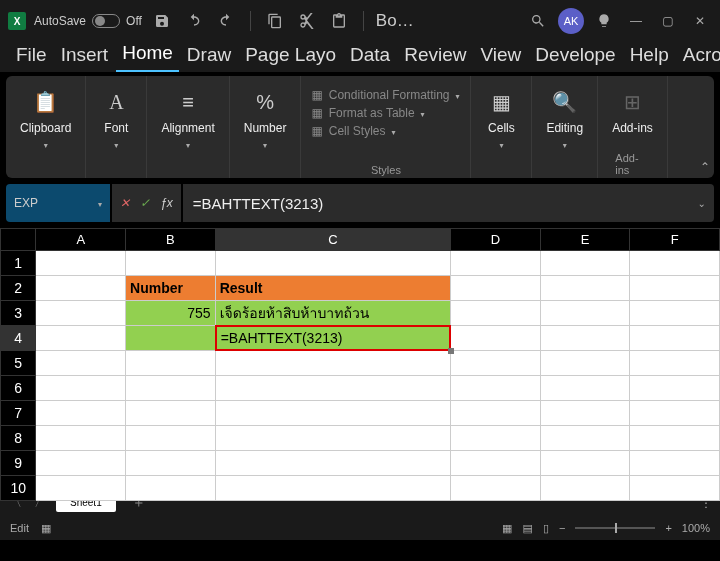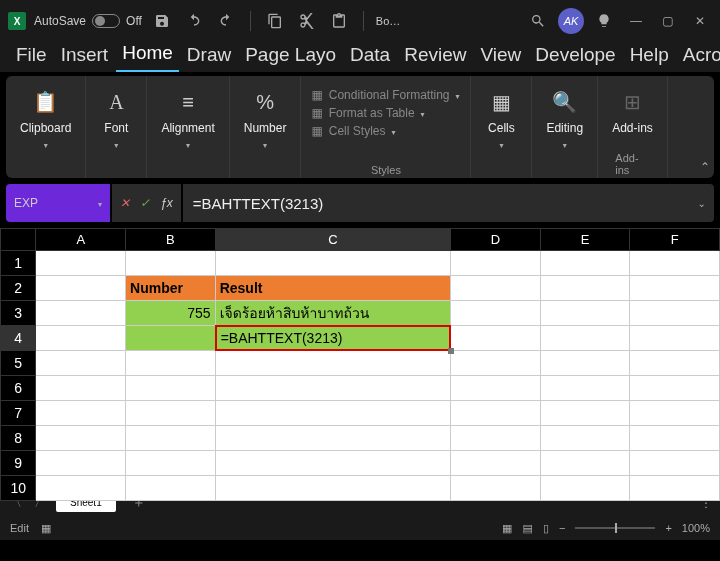--- a/index.html
+++ b/index.html
@@ -7,21 +7,21 @@
 
 
 .titlebar { height: 42px; background: #1a1a1a; display: flex; align-items: center; padding: 0 8px; gap: 8px; }
 .app-icon { width: 18px; height: 18px; background: #107c41; color: #fff; display: flex; align-items: center; justify-content: center; font-size: 10px; border-radius: 2px; font-weight: bold; }
 .autosave { display: flex; align-items: center; gap: 6px; font-size: 12px; }
 .toggle { width: 28px; height: 14px; border: 1px solid #888; border-radius: 7px; position: relative; }
 .toggle::after { content: ""; position: absolute; left: 2px; top: 1px; width: 10px; height: 10px; background: #888; border-radius: 50%; }
 .tb-icon { width: 24px; height: 24px; display: flex; align-items: center; justify-content: center; cursor: pointer; color: #aaa; }
 .tb-sep { width: 1px; height: 20px; background: #444; margin: 0 4px; }
 .tb-spacer { flex: 1; }
-.avatar { width: 26px; height: 26px; border-radius: 50%; background: #5b5fc7; color: #fff; display: flex; align-items: center; justify-content: center; font-size: 11px; font-style: italic; }
+.avatar { width: 26px; height: 26px; border-radius: 50%; background: #5b5fc7; color: #fff; display: flex; align-items: center; justify-content: center; font-size: 11px; }
 
 
 .menubar { height: 30px; background: #1a1a1a; display: flex; align-items: flex-end; padding: 0 10px; gap: 2px; }
 .menu-tab { padding: 6px 6px; font-size: 19px; color: #ddd; cursor: pointer; white-space: nowrap; }
 .menu-tab.active { border-bottom: 2px solid #4cc2ff; color: #fff; }
 .menu-right { margin-left: auto; display: flex; gap: 4px; align-items: center; }
 
 
 .ribbon { height: 102px; background: #2b2b2b; border-radius: 6px; margin: 4px 6px 0; display: flex; position: relative; }
 .rgroup { padding: 8px 10px 4px; display: flex; flex-direction: column; align-items: center; border-right: 1px solid #3a3a3a; }
@@ -30,21 +30,21 @@
 .big-btn .ic { width: 32px; height: 32px; display: flex; align-items: center; justify-content: center; font-size: 20px; }
 .big-btn .lbl { font-size: 12px; color: #eee; text-align: center; line-height: 13px; }
 .chev { font-size: 8px; color: #aaa; margin-top: 2px; }
 .styles-list { display: flex; flex-direction: column; gap: 4px; padding-top: 4px; }
 .style-row { font-size: 12px; color: #888; display: flex; align-items: center; gap: 6px; cursor: pointer; }
 .group-label { position: absolute; bottom: 2px; font-size: 11px; color: #999; }
 .collapse { position: absolute; right: 4px; bottom: 4px; color: #aaa; cursor: pointer; }
 
 
 .fbar { height: 38px; display: flex; align-items: stretch; margin: 6px 6px 0; gap: 2px; }
-.namebox { width: 104px; background: #6d28d9; display: flex; align-items: center; padding: 0 8px; border-radius: 4px 0 0 4px; justify-content: space-between; }
+.namebox { width: 104px; background: #0c4a6e; display: flex; align-items: center; padding: 0 8px; border-radius: 4px 0 0 4px; justify-content: space-between; }
 .fx-icons { background: #2b2b2b; display: flex; align-items: center; padding: 0 8px; gap: 10px; }
 .fx-icons span { cursor: pointer; font-style: italic; }
 .red { color: #e06666; }
 .green { color: #6aa84f; }
 .formula-input { flex: 1; background: #2b2b2b; display: flex; align-items: center; padding: 0 10px; border-radius: 0 4px 4px 0; font-size: 15px; color: #eee; position: relative; }
 .formula-expand { position: absolute; right: 8px; color: #aaa; cursor: pointer; font-size: 10px; }
 
 
 .grid-wrap { margin-top: 6px; background: #fff; height: 260px; position: relative; }
 .grid { border-collapse: collapse; width: 100%; }
@@ -113,21 +113,21 @@
       <svg viewBox="0 0 24 24">
         <path d="M10 6a4 4 0 1 0-4 4c.7 0 1.4-.2 2-.6L10 12l-2 2.6A4 4 0 1 0 10 18l2-2.6L19 24h3L12 11l10-13h-3l-7 9-2-2.6zM6 8a2 2 0 1 1 0-4 2 2 0 0 1 0 4zm0 12a2 2 0 1 1 0-4 2 2 0 0 1 0 4z"></path>
       </svg>
     </div>
   <div class="tb-icon">
       <svg viewBox="0 0 24 24">
         <path d="M19 2h-4.2A3 3 0 0 0 12 0a3 3 0 0 0-2.8 2H5a2 2 0 0 0-2 2v16a2 2 0 0 0 2 2h14a2 2 0 0 0 2-2V4a2 2 0 0 0-2-2zm-7 0a1 1 0 1 1 0 2 1 1 0 0 1 0-2zm7 18H5V4h2v3h10V4h2v16z"></path>
       </svg>
     </div>
   <div class="tb-sep"></div>
-  <span style="font-size:11px">Bo…</span>
+  <span style="font-size:17px">Bo…</span>
   <div class="tb-spacer"></div>
   <div class="tb-icon">
       <svg viewBox="0 0 24 24">
         <path d="M15.5 14h-.8l-.3-.3a6.5 6.5 0 1 0-.7.7l.3.3v.8l5 5 1.5-1.5-5-5zm-6 0a4.5 4.5 0 1 1 0-9 4.5 4.5 0 0 1 0 9z"></path>
       </svg>
     </div>
   <div class="avatar">AK</div>
   <div class="tb-icon">
       <svg viewBox="0 0 24 24">
         <path d="M9 21h6v-1H9v1zm3-19a7 7 0 0 0-4 12.7V17h8v-2.3A7 7 0 0 0 12 2z"></path>

